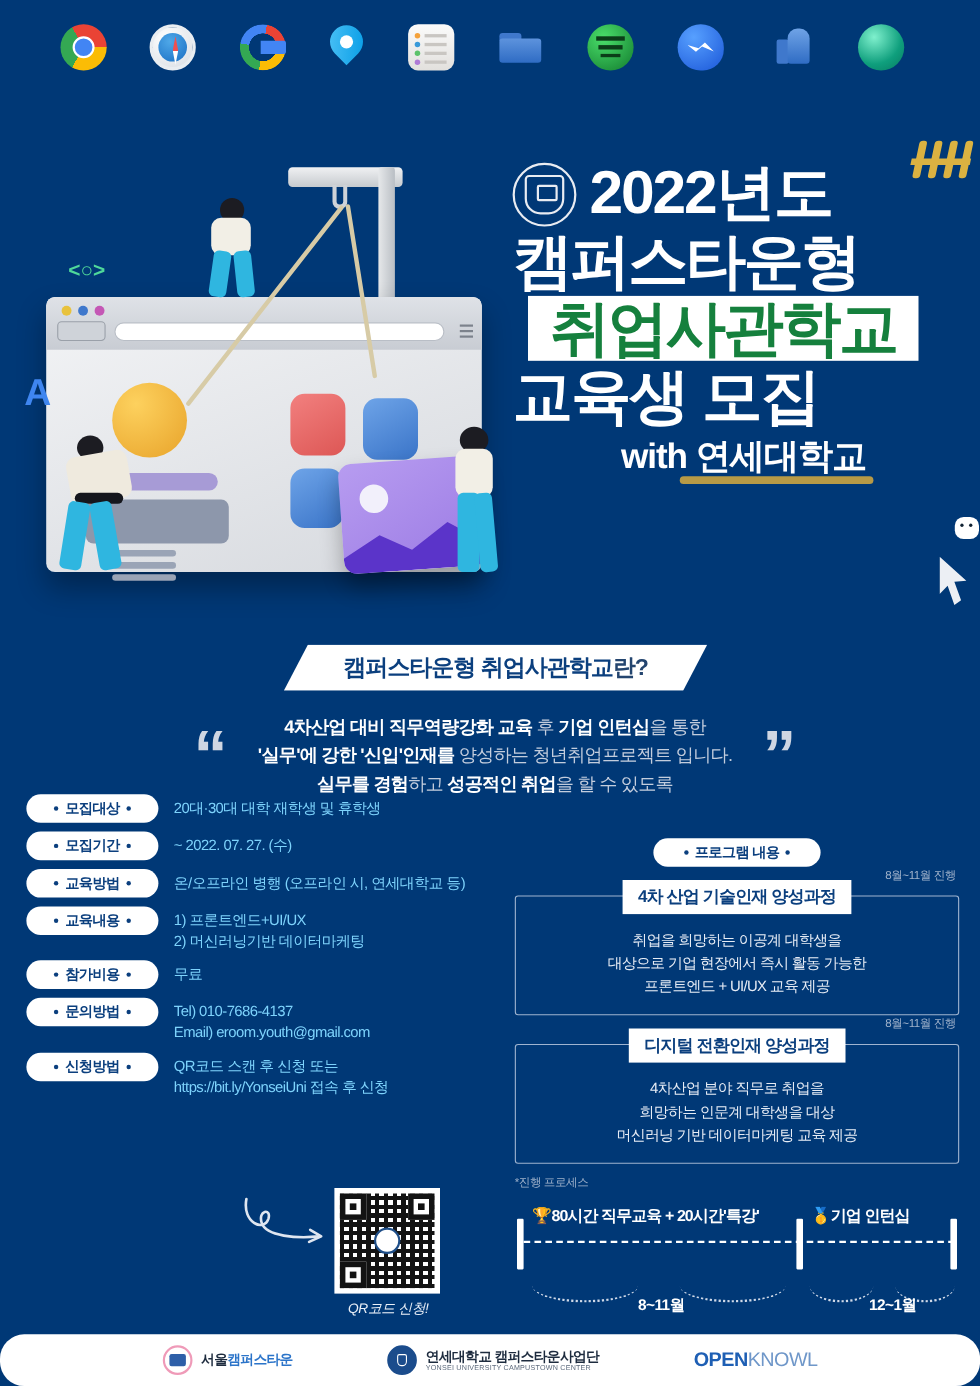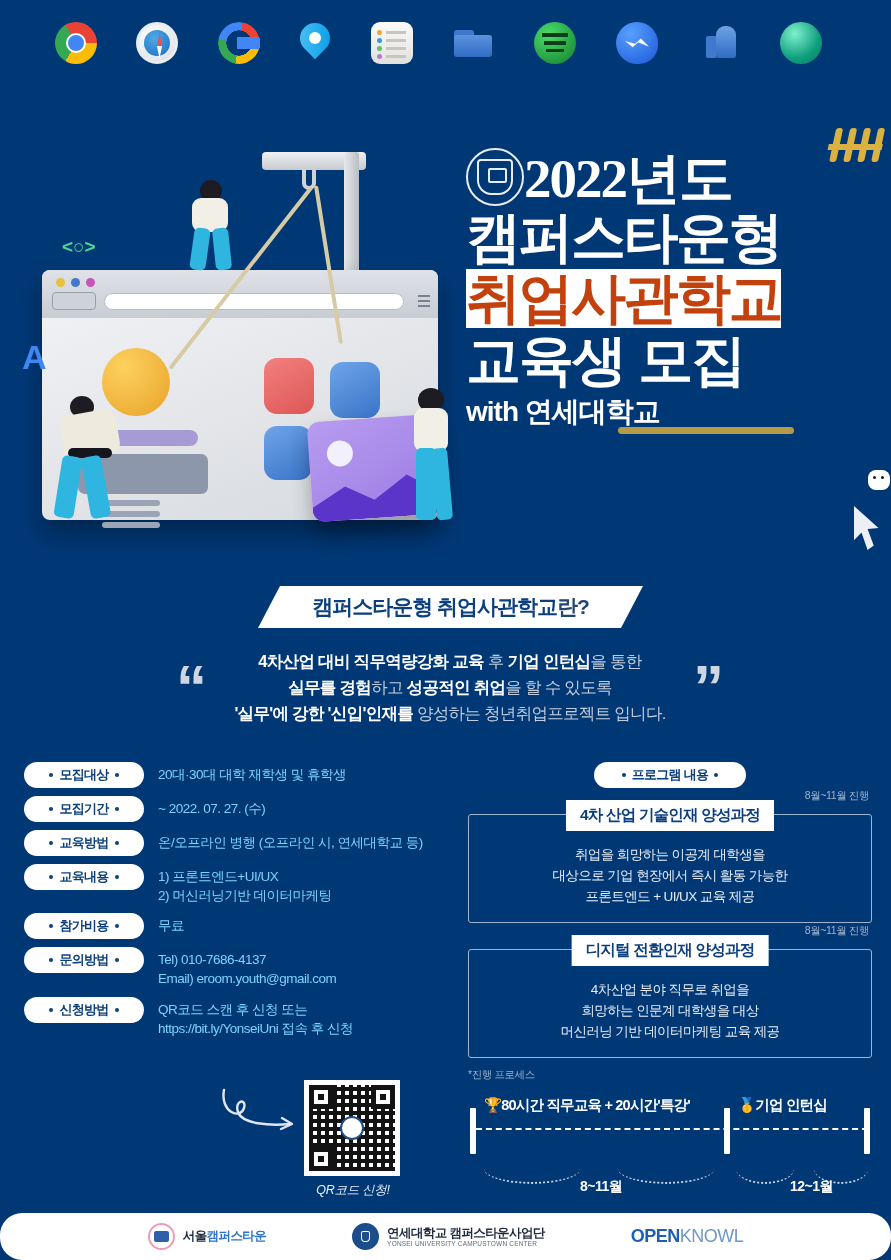--- a/index.html
+++ b/index.html
@@ -128,34 +128,34 @@
   .hook{position:absolute;left:288px;top:18px;width:14px;height:22px;
      border:4px solid #cfd3d8;border-top:none;border-radius:0 0 10px 10px;}
   .rope{position:absolute;background:#d7cba6;transform-origin:top left;border-radius:2px;}
   .person{position:absolute;}
   .p-head{position:absolute;border-radius:50%;}
   .p-torso{position:absolute;border-radius:9px;}
   .p-legs{position:absolute;border-radius:5px;}
 
   
   .headline{position:absolute;left:466px;top:148px;width:420px;}
-  .hl-row1{display:flex;align-items:flex-end;gap:0;font-family:Liberation Serif, serif;}
+  .hl-row1{display:flex;align-items:flex-start;gap:12px;}
   .seal{width:58px;height:58px;border-radius:50%;border:2.5px solid #e9ecf2;
      position:relative;flex:0 0 auto;background:#003876;}
   .seal::before{content:"";position:absolute;left:9px;top:9px;right:9px;bottom:9px;
      border:2px solid #e9ecf2;border-radius:4px 4px 40% 40%;}
   .seal::after{content:"";position:absolute;left:20px;top:18px;width:15px;height:11px;
      border:2px solid #e9ecf2;border-radius:2px;}
   .hl-y{font-size:55px;font-weight:bold;color:#fff;letter-spacing:-2px;line-height:1;}
   .hl2{font-size:55px;font-weight:bold;color:#fff;letter-spacing:-2.5px;line-height:1.06;margin-top:2px;}
-  .hl3{display:inline-block;background:#fff;color:#c2410c;font-size:55px;font-weight:bold;
-     letter-spacing:-2.5px;line-height:1.06;padding:0 0;margin-top:3px;}
+  .hl3{display:inline-block;background:#fff;color:#15803d;font-size:55px;font-weight:bold;
+     letter-spacing:-2.5px;line-height:1.06;padding:0 20px;margin-top:3px;margin-left:14px;}
   .hl4{font-size:55px;font-weight:bold;color:#fff;letter-spacing:-2px;line-height:1.06;margin-top:3px;}
-  .hl5{font-size:28px;font-weight:bold;color:#fff;letter-spacing:-1px;margin-top:4px;
-     text-align:left;position:relative;}
+  .hl5{font-size:32px;font-weight:bold;color:#fff;letter-spacing:-1px;margin-top:4px;
+     text-align:center;position:relative;}
   .hl5 .underline{position:absolute;left:152px;bottom:-3px;width:176px;height:7px;
      background:#b79a46;border-radius:4px;}
   .squiggle{position:absolute;right:4px;top:-20px;width:54px;height:40px;
      background:
        linear-gradient(#e7b93f 0 0) no-repeat 0 16px/54px 6px;
      transform:skewX(-12deg);opacity:.95;}
   .squiggle::before{content:"";position:absolute;left:4px;top:0;width:7px;height:34px;background:#e7b93f;
      border-radius:3px;box-shadow:14px 0 0 #e7b93f,28px 0 0 #e7b93f,42px 0 0 #e7b93f;}
   .cursor{position:absolute;left:388px;top:358px;width:34px;height:44px;
      background:#eceff4;clip-path:polygon(0 0,0 78%,22% 60%,40% 100%,58% 90%,40% 52%,72% 50%);
@@ -173,21 +173,21 @@
   .banner-txt .lite{font-weight:bold;color:#24456f;}
 
   .quote{position:absolute;left:170px;top:648px;width:560px;text-align:center;}
   .q-mark{position:absolute;font-size:62px;font-weight:bold;color:#cfd6e2;line-height:.8;}
   .q-left{left:6px;top:14px;}
   .q-right{right:6px;top:14px;}
   .q-line{font-size:16.5px;line-height:1.58;color:#c3cddd;letter-spacing:-.7px;}
   .q-line b{color:#fff;font-weight:bold;}
 
   
-  .info{position:absolute;left:24px;top:762px;width:420px;}
+  .info{position:absolute;left:24px;top:722px;width:420px;}
   .info-row{display:flex;align-items:flex-start;margin-bottom:8px;}
   .pill{flex:0 0 auto;width:120px;height:26px;background:#fff;border-radius:14px;
      display:flex;align-items:center;justify-content:center;gap:6px;}
   .pill .dot{width:4px;height:4px;border-radius:50%;background:#0b3f7e;flex:0 0 auto;}
   .pill .ptxt{font-size:13px;font-weight:bold;color:#0b3f7e;letter-spacing:-.7px;}
   .ival{margin-left:14px;font-size:13.5px;color:#7dd3fc;letter-spacing:-.5px;line-height:1.42;
      padding-top:3px;white-space:pre-line;}
 
   
   .prog{position:absolute;left:468px;top:762px;width:404px;}
@@ -344,22 +344,22 @@
       <span>캠퍼스타운형 취업사관학교</span>
         <span class="lite">란?</span>
     </div>
   </div>
 
   <div class="quote">
     <div class="q-mark q-left">“</div>
     <div class="q-mark q-right">”</div>
     <div id="quote-lines">
         <div class="q-line"><b>4차산업 대비 직무역량강화 교육</b><span> 후 </span><b>기업 인턴십</b><span>을 통한</span></div>
+        <div class="q-line"><b>'실무'에 강한 '신입'인재를</b><span> 양성하는 청년취업프로젝트 입니다.</span></div>
         <div class="q-line"><b>실무를 경험</b><span>하고 </span><b>성공적인 취업</b><span>을 할 수 있도록</span></div>
-        <div class="q-line"><b>'실무'에 강한 '신입'인재를</b><span> 양성하는 청년취업프로젝트 입니다.</span></div>
       </div>
   </div>
 
   <div class="info" id="info-list">
       <div class="info-row">
         <div class="pill">
           <span class="dot"></span>
           <span class="ptxt">모집대상</span>
           <span class="dot"></span>
         </div>

